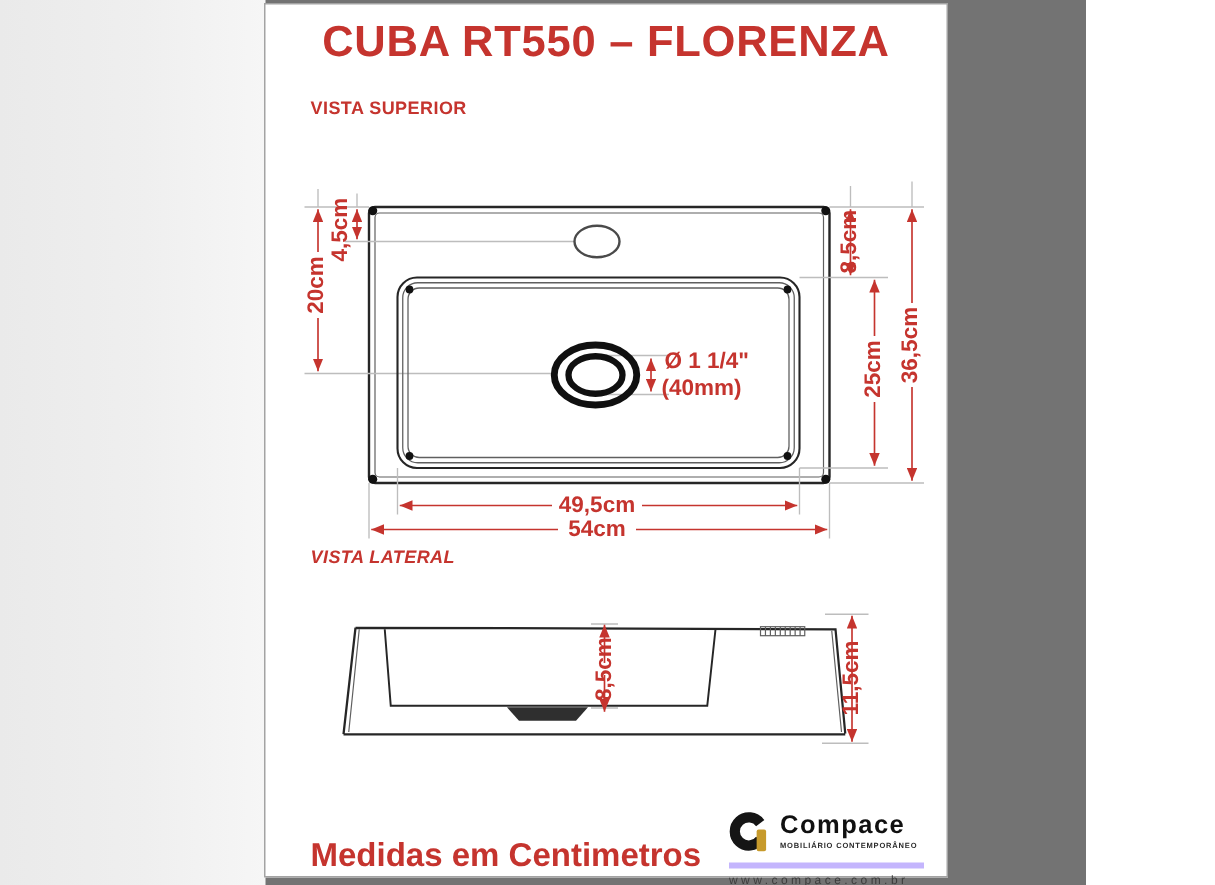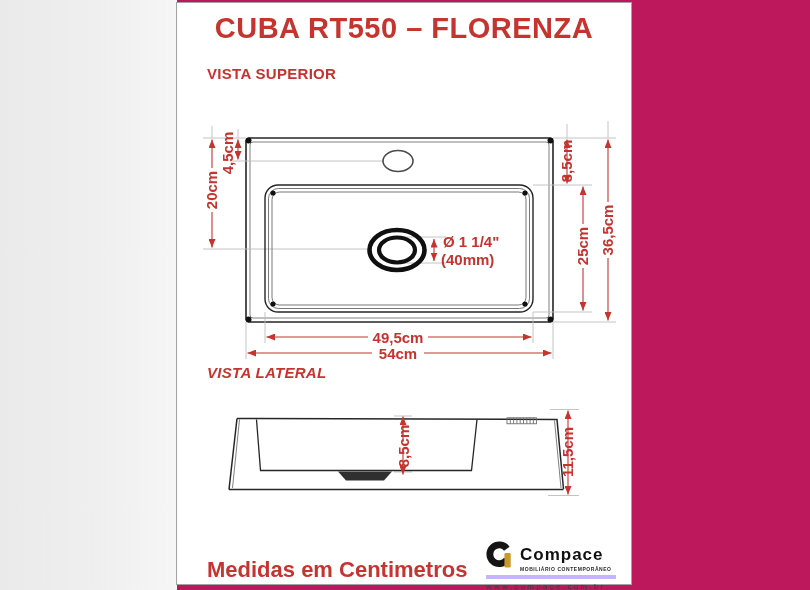--- a/index.html
+++ b/index.html
@@ -1,38 +1,38 @@
 <!DOCTYPE html>
 <html><head>
 <meta charset="utf-8">
 <style>
   :root{
     --red:#c5342e;
     --obj:#262626;
     --ext:#bdbdbd;
   }
   html,body{margin:0;padding:0;}
-  .stage{position:relative;width:810px;height:590px;background:#be185d;
+  .stage{position:relative;width:724px;height:590px;background:#737373;
          font-family:"Liberation Sans",sans-serif;overflow:hidden;}
   .bg-left{position:absolute;left:0;top:0;width:177px;height:590px;
            background:linear-gradient(90deg,#eaeaea 0%,#efefef 55%,#f6f6f6 100%);}
   .card{position:absolute;left:176px;top:2px;width:456px;height:583px;
         background:#ffffff;border:1px solid #a3a3a3;box-sizing:border-box;}
   .title{position:absolute;left:0;top:9px;width:100%;margin:0;text-align:center;
          font-size:29px;font-weight:bold;color:var(--red);letter-spacing:.5px;}
-  .view-heading{position:absolute;left:30px;font-size:15px;font-weight:bold;
+  .view-heading{position:absolute;left:30px;font-size:12px;font-weight:bold;
                 color:var(--red);letter-spacing:.3px;}
   #vs{top:62px;} #vl{top:361px;font-style:italic;}
   .footer-note{position:absolute;left:30px;top:554px;font-size:22px;
                font-weight:bold;color:var(--red);}
   .draw{position:absolute;left:0;top:0;}
 
   
   .logo{position:absolute;left:309px;top:537px;width:130px;}
-  .logo-top{display:flex;align-items:flex-end;gap:5px;}
+  .logo-top{display:flex;align-items:flex-start;gap:5px;}
   .logo-mark{width:29px;height:32px;flex:0 0 auto;}
   .brand{font-size:17px;font-weight:bold;color:#101010;letter-spacing:1px;line-height:1;margin-top:1px;}
   .tagline{font-size:5px;font-weight:bold;color:#2a2a2a;letter-spacing:.55px;
            margin-top:3px;white-space:nowrap;}
   .website{font-size:8px;color:#3c3c3c;letter-spacing:2.3px;border-top:4px solid #c4b5fd;
            margin-top:3px;padding-top:3px;white-space:nowrap;}
 
   
   .obj{stroke:var(--obj);fill:none;}
   .obj2{stroke:#5f5f5f;fill:none;}

